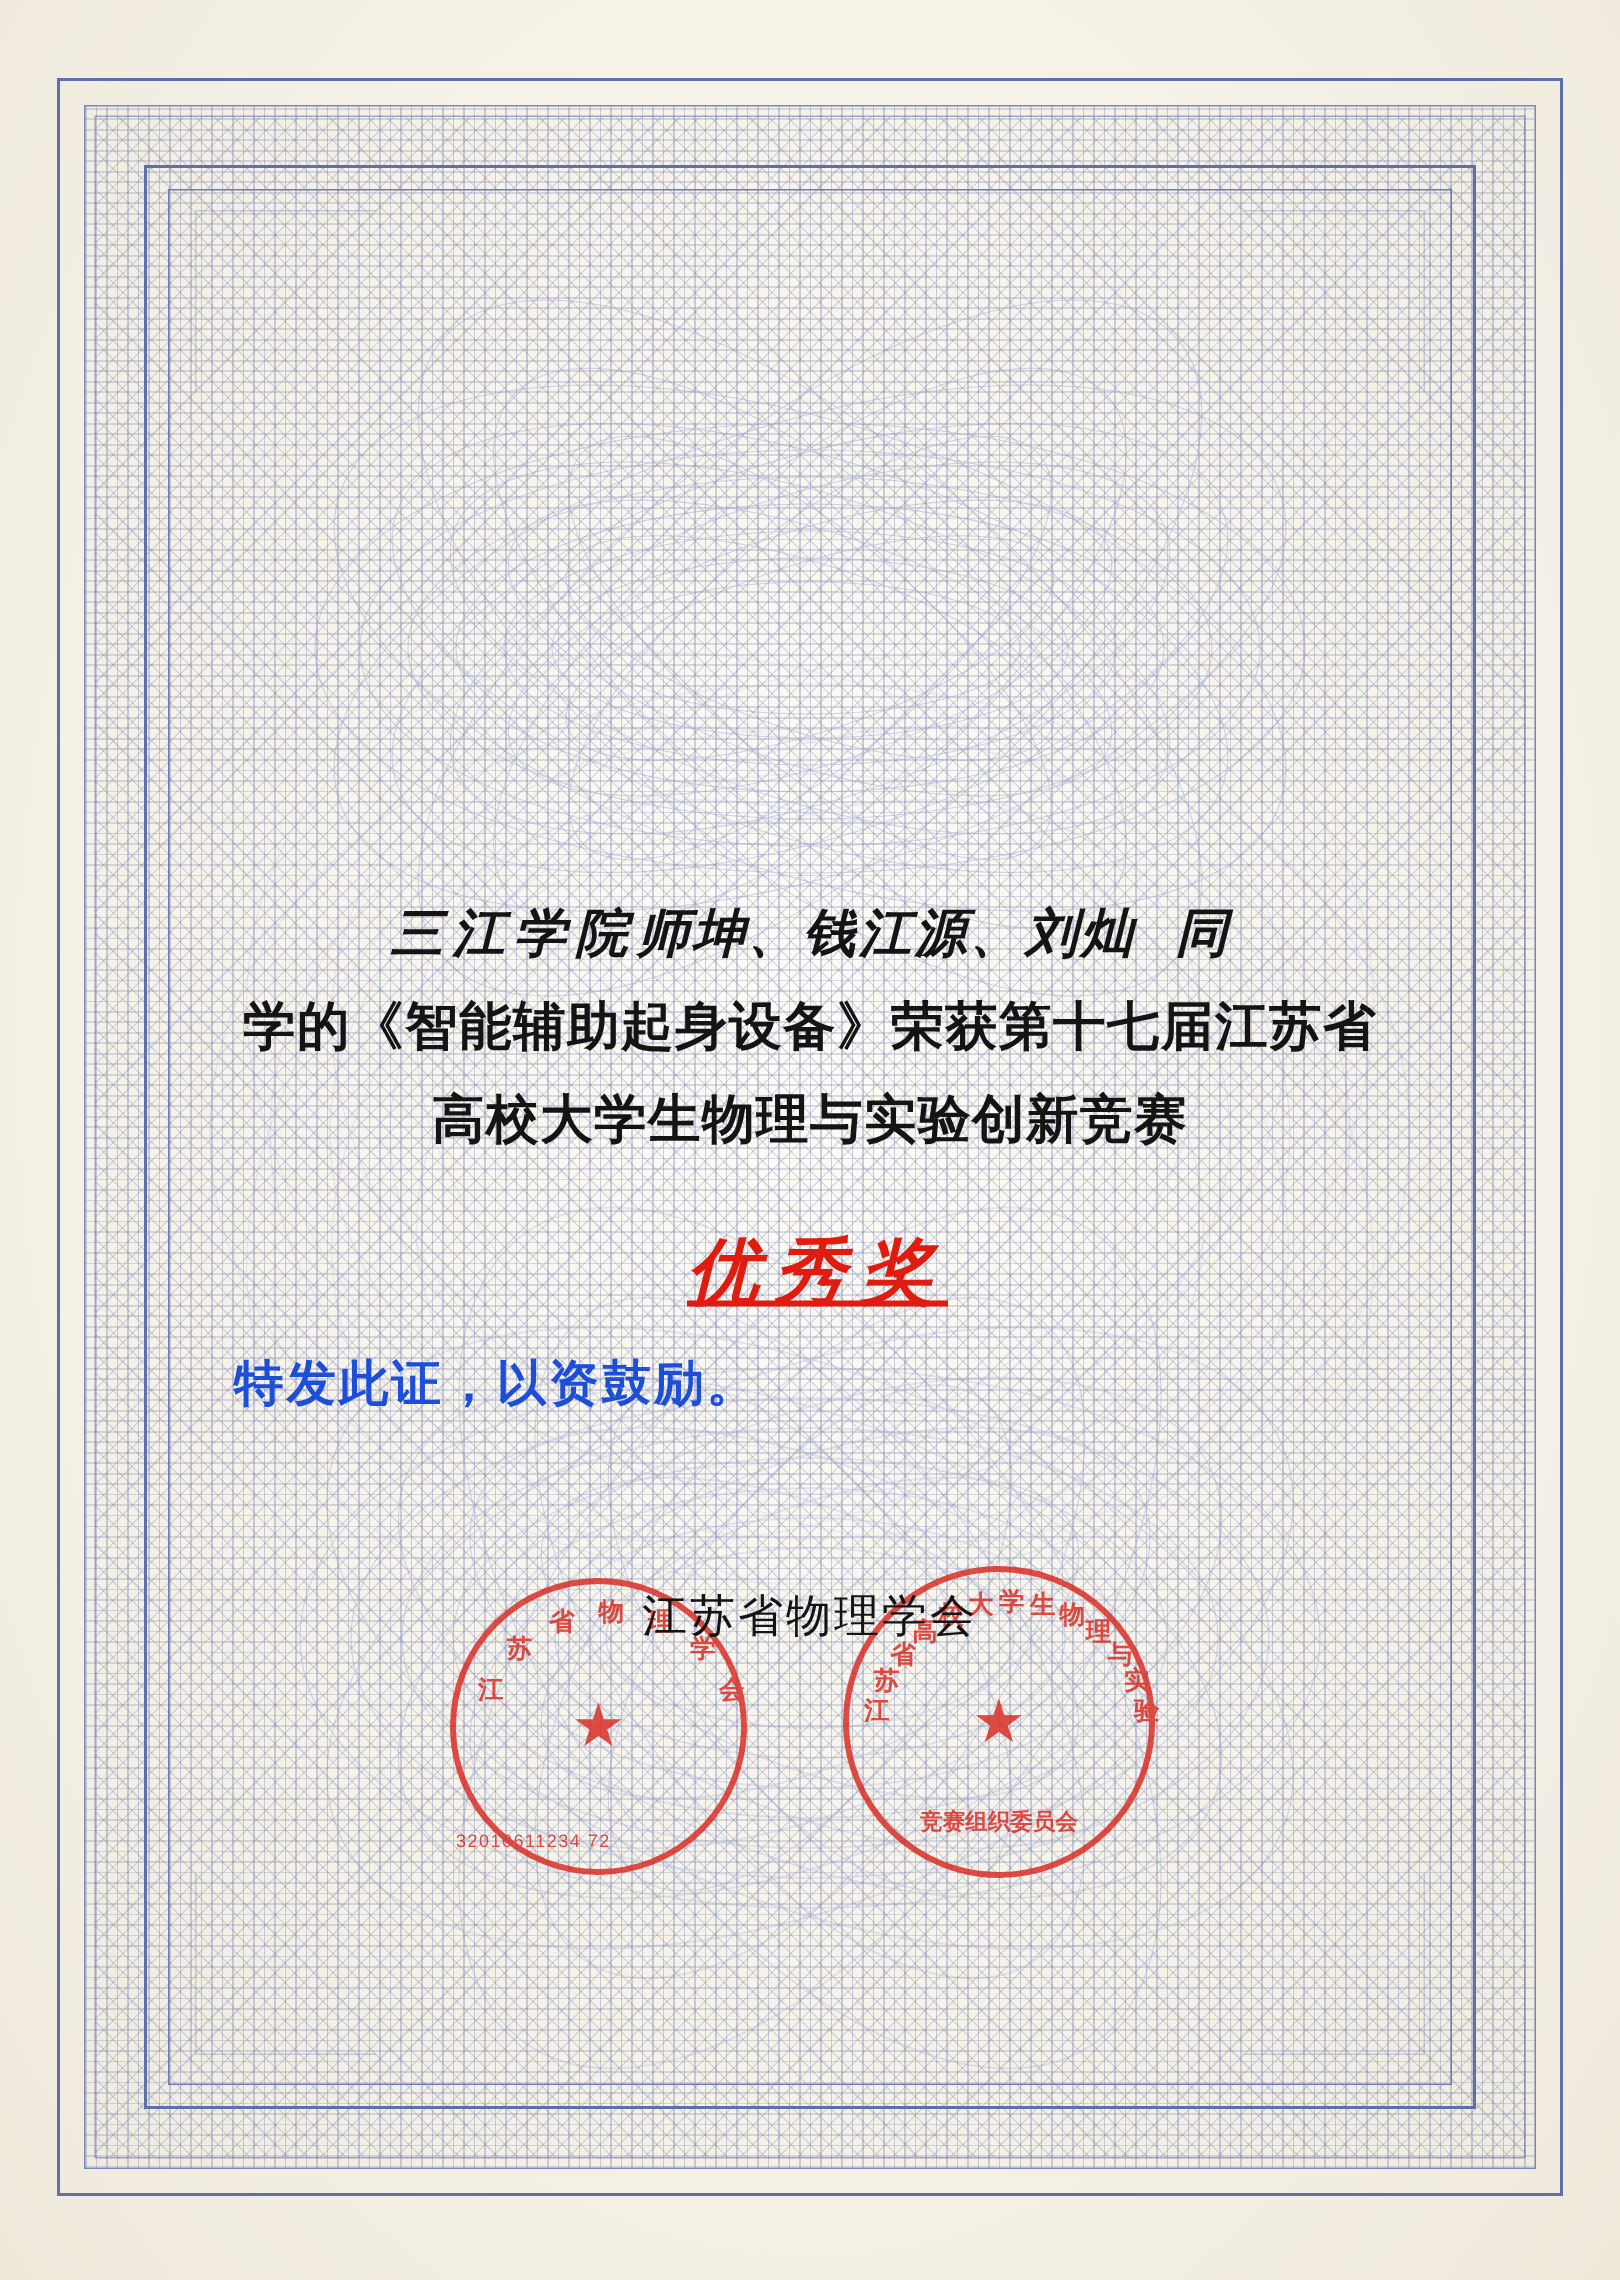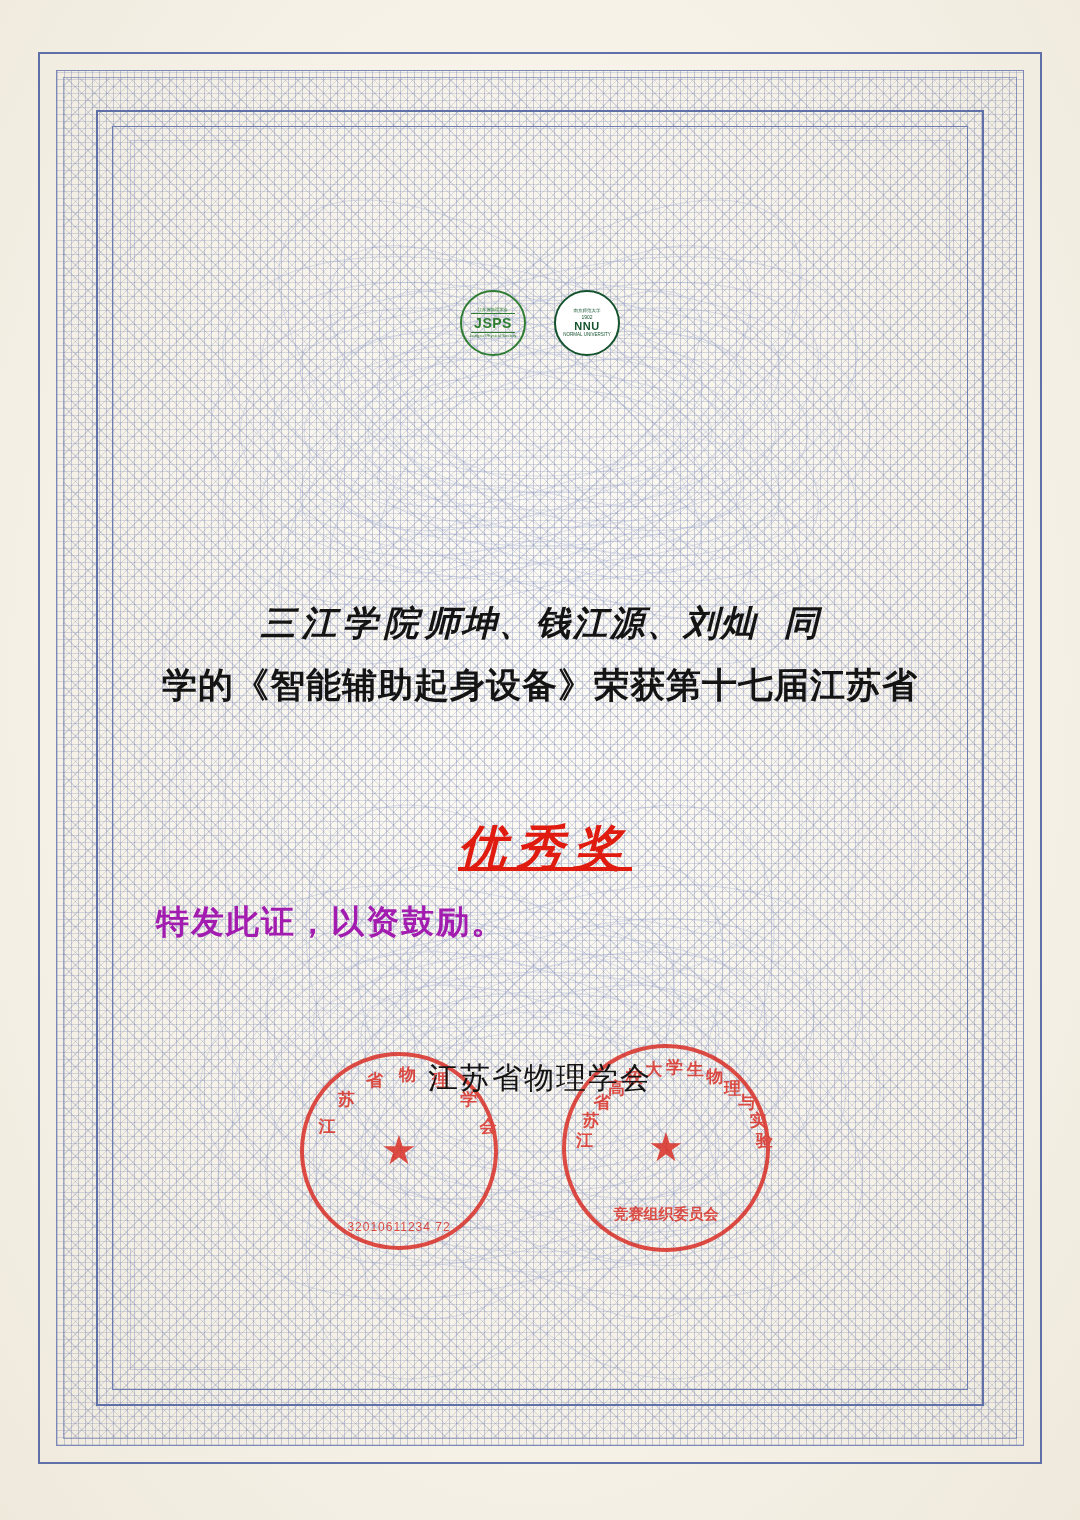--- a/index.html
+++ b/index.html
@@ -190,21 +190,21 @@
     text-decoration: underline;
   }
 
   .closing {
     position: absolute;
     top: 760px;
     left: 26px;
     font-size: 33px;
     font-weight: bold;
     letter-spacing: 2px;
-    color: #a21caf;
+    color: #1d4ed8;
     font-family: "DejaVu Serif", serif;
   }
 
   
   .seals {
     position: absolute;
     top: 900px;
     left: 0; right: 0;
     height: 230px;
   }
@@ -244,21 +244,20 @@
     top: 50%;
     font-size: 17px;
     font-weight: bold;
     transform-origin: 0 0;
     white-space: nowrap;
   }
   .seal-bottom-code {
     position: absolute;
     bottom: 12px;
     left: 0; right: 0;
-    text-align: center;
     font-size: 12px;
     font-family: "Liberation Sans", sans-serif;
     letter-spacing: 1px;
   }
   .seal-sub {
     position: absolute;
     bottom: 24px;
     left: 0; right: 0;
     text-align: center;
     font-size: 15px;
@@ -401,40 +400,28 @@
       </g>
     </svg>
   </div>
 
   <div class="content">
     <div class="corner tl"></div>
     <div class="corner tr"></div>
     <div class="corner bl"></div>
     <div class="corner br"></div>
 
-    <div class="logos">
-      <div class="logo logo-jsps">
-        <div class="tiny">江苏省物理学会</div>
-        <div class="abbr">JSPS</div>
-        <div class="tiny">Jiangsu Physical Society</div>
-      </div>
-      <div class="logo logo-nnu">
-        <div class="tiny">南京师范大学</div>
-        <div class="seal-year">1902</div>
-        <div class="abbr">NNU</div>
-        <div class="tiny">NORMAL UNIVERSITY</div>
-      </div>
-    </div>
 
 
     <div class="body-text">
       <div class="line line-1">
         <span class="school">三江学院</span><span class="names">师坤、钱江源、刘灿</span><span class="tong">同</span>
       </div>
       <div class="line line-2">学的《智能辅助起身设备》荣获第十七届江苏省</div>
+      <div class="line line-3">高校大学生物理与实验创新竞赛</div>
     </div>
 
     <div class="award">优秀奖</div>
 
     <div class="closing">特发此证，以资鼓励。</div>
 
     <div class="seals">
       <div class="seal seal-left">
         <div class="seal-arc-text">
           <span style="transform: rotate(-66deg) translate(0,-88px) rotate(66deg);">江</span>

